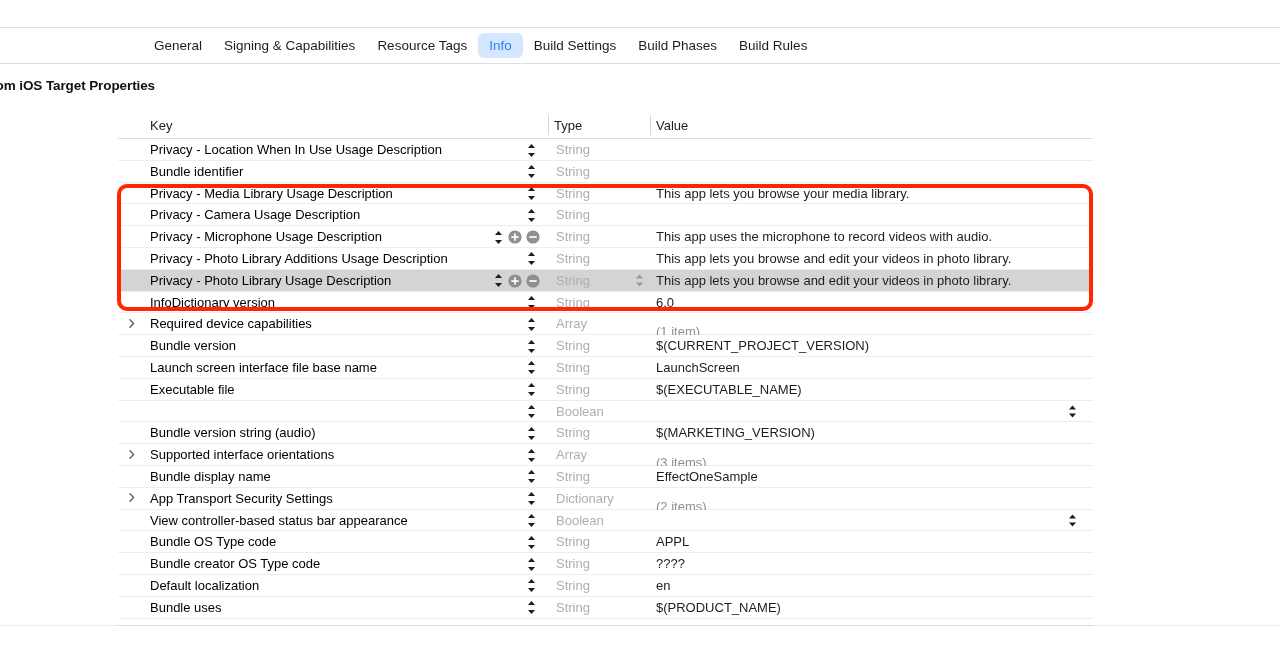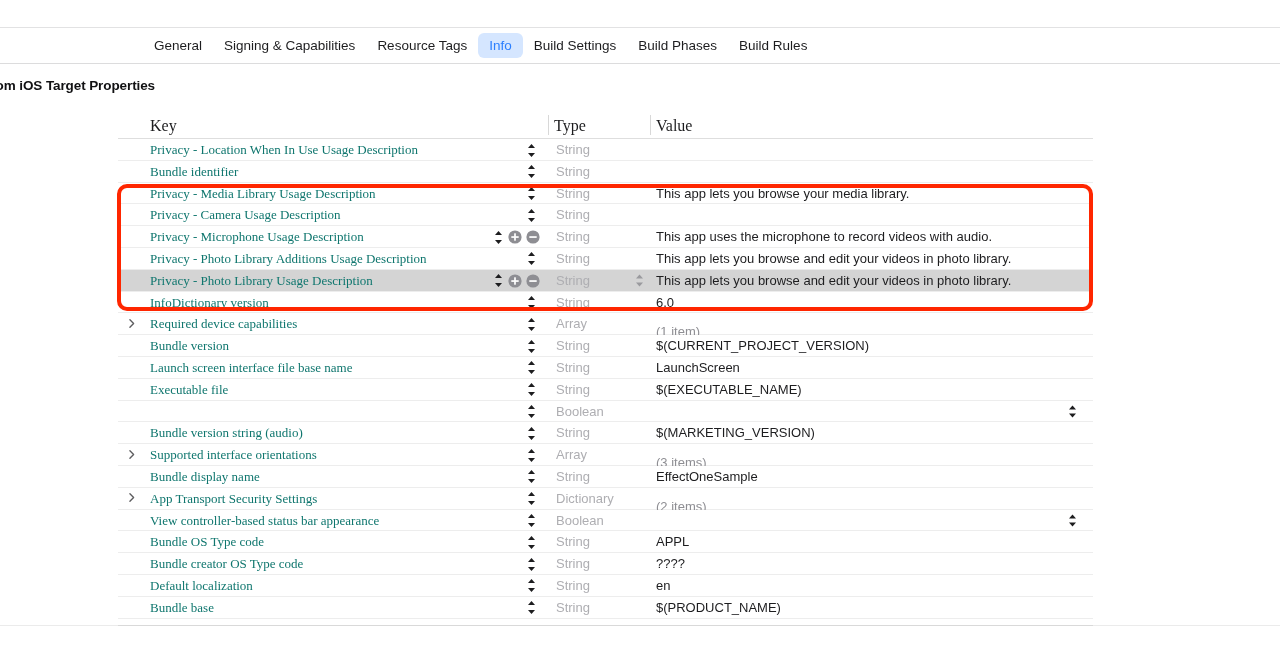--- a/index.html
+++ b/index.html
@@ -57,23 +57,22 @@
     position: absolute; left: 118px; top: 113px;
     width: 975px;
   }
   .thead {
     position: relative;
     height: 26px;
     border-bottom: 1px solid #dedede;
   }
   .thead .th {
     position: absolute; top: 5px;
-    font-size: 16px; color: #1d1d1f; line-height: 16px;
+    font-size: 13px; color: #1d1d1f; line-height: 16px;
     white-space: nowrap;
-    font-family: Liberation Serif, serif;
   }
   .th-key   { left: 32px; }
   .th-type  { left: 436px; }
   .th-value { left: 538px; }
   .vdiv {
     position: absolute; top: 2px; width: 1px; height: 20px; background: #d8d8d8;
   }
   .vdiv-type  { left: 430px; }
   .vdiv-value { left: 532px; }
 
@@ -87,21 +86,21 @@
   }
   .row.selected { background: #d4d4d4; }
 
   .cell { position: absolute; top: 3px; font-size: 13px; line-height: 16px; white-space: nowrap; }
 
   .c-disclosure {
     left: 7px; top: 2px; width: 14px; height: 16px;
     display: flex; align-items: center; justify-content: center;
     color: #5e5e60; font-size: 13px;
   }
-  .c-key    { left: 32px; color: #0f766e; font-family: Liberation Serif, serif; }
+  .c-key    { left: 32px; color: #000000; }
   .c-type   { left: 438px; color: #aeaeb2; }
   .c-value  { left: 538px; color: #1d1d1f; }
   .c-value.dim { color: #8e8e93; margin-top: 8px; }
   .c-value.centered { left: 568px; margin-top: 48px; }
 
   
   .stepper-group {
     position: absolute; left: 375px; top: 2px;
     height: 18px; display: flex; align-items: center; gap: 4px;
   }
@@ -488,21 +487,21 @@
               <svg class="icon-stepper" viewBox="0 0 11 15" xmlns="http://www.w3.org/2000/svg">
                 <path d="M5.5 1 L9 5 L2 5 Z" fill="#1d1d1f"></path>
                 <path d="M5.5 14 L9 10 L2 10 Z" fill="#1d1d1f"></path>
               </svg>
             </span>
           </div>
           <div class="cell c-type">String</div>
           <div class="cell c-value">en</div>
         </div>
         <div class="row">
-          <div class="cell c-key">Bundle base</div>
+          <div class="cell c-key">Bundle uses</div>
           <div class="stepper-group" style="left: 408px;">
             <span>
               <svg class="icon-stepper" viewBox="0 0 11 15" xmlns="http://www.w3.org/2000/svg">
                 <path d="M5.5 1 L9 5 L2 5 Z" fill="#1d1d1f"></path>
                 <path d="M5.5 14 L9 10 L2 10 Z" fill="#1d1d1f"></path>
               </svg>
             </span>
           </div>
           <div class="cell c-type">String</div>
           <div class="cell c-value">$(PRODUCT_NAME)</div>

